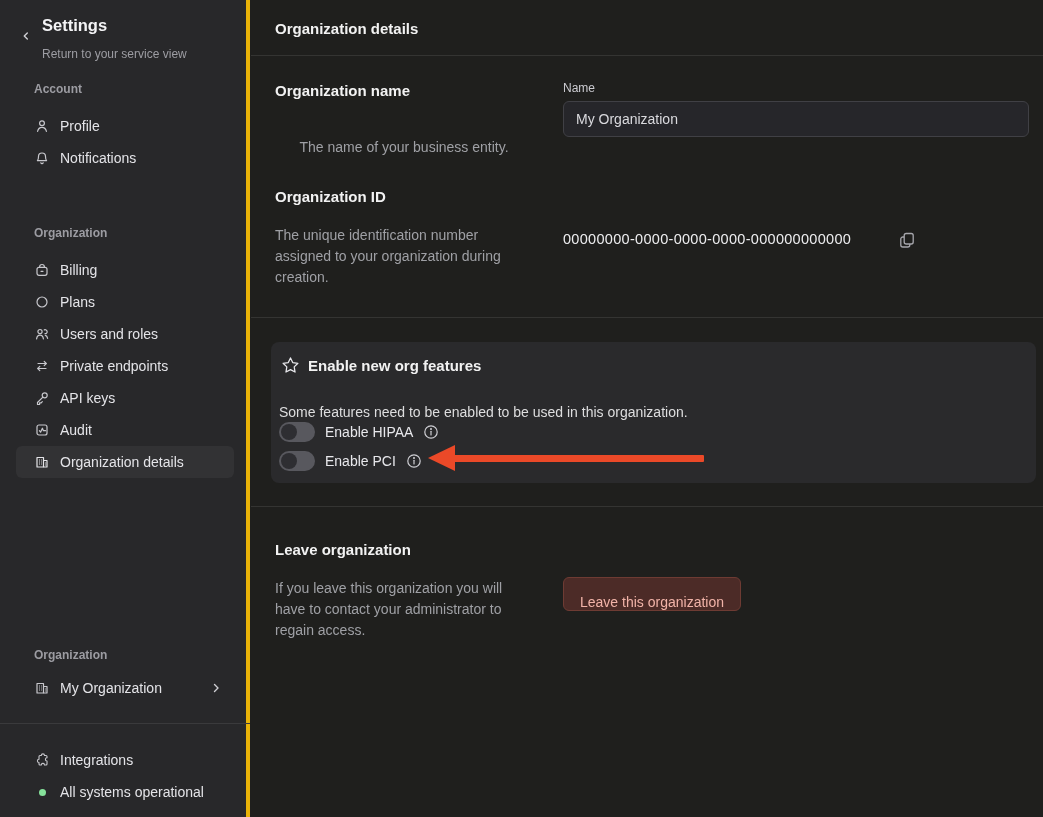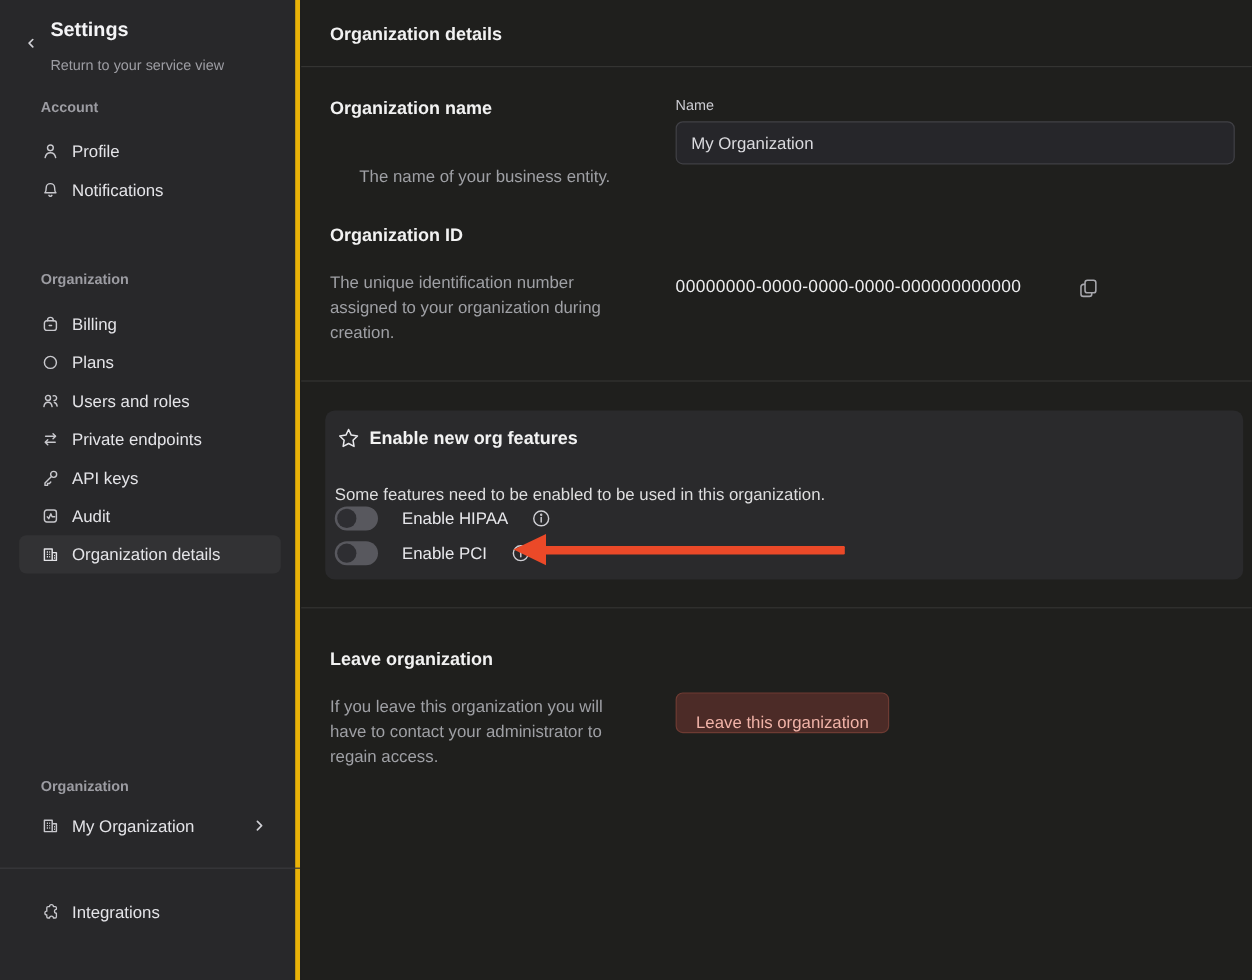--- a/index.html
+++ b/index.html
@@ -31,21 +31,21 @@
   .field-label { position:absolute; left:312px; top:81px; font-size:12px; color:#cbcbd1; }
   .text-input { position:absolute; left:312px; top:101px; width:466px; height:36px; background:#26262a; border:1px solid #404045; border-radius:6px; color:#dadade; font-size:14px; font-family:"Liberation Sans", sans-serif; padding:0 12px; outline:none; }
   .org-id-value { position:absolute; left:312px; top:231px; font-size:14.5px; font-weight:400; letter-spacing:.3px; color:#ededef; }
   .copy-btn { position:absolute; left:646px; top:229px; width:22px; height:22px; color:#a7a7ad; background:none; border:none; cursor:pointer; padding:0; }
 
   
   .feature-card { position:absolute; left:20px; top:342px; width:765px; height:141px; background:#2a2a2c; border-radius:8px; }
   .card-title-row { position:absolute; left:10px; top:14px; display:flex; align-items:center; gap:8px; }
   .card-title { font-size:15px; font-weight:700; color:#f2f2f2; }
   .card-desc { position:absolute; left:8px; top:52px; font-size:14px; color:#dededf;margin-top:10px; }
-  .toggle-row { position:absolute; left:8px; display:flex; align-items:center; gap:20px; height:22px; }
+  .toggle-row { position:absolute; left:8px; display:flex; align-items:center; gap:10px; height:22px; }
   .toggle { position:relative; width:36px; height:20px; border-radius:10px; background:#58585e; cursor:pointer; flex:0 0 36px; }
   .toggle::after { content:""; position:absolute; left:2px; top:2px; width:16px; height:16px; border-radius:50%; background:#2e2e32; }
   .toggle-label { font-size:14px; color:#e8e8ec; }
   .info-icon { width:16px; height:16px; color:#cfcfd4; cursor:pointer; }
   .pointer-arrow-shaft { position:absolute; left:183px; top:113px; width:250px; height:7px; border-radius:1px; }
   .pointer-arrow-head { position:absolute; left:157px; top:103px; width:0; height:0; border-top:13px solid transparent; border-bottom:13px solid transparent; border-right-width:27px; border-right-style:solid; }
 
   .danger-btn { position:absolute; left:312px; top:577px; height:20px; padding:16px 16px; border-radius:6px; font-size:14px; font-family:"Liberation Sans", sans-serif; cursor:pointer; }
 </style>
 </head>
@@ -182,20 +182,26 @@
   <div class="sb-divider"></div>
 
   <div class="nav-group" style="top:744px;">
     <div class="nav-item">
       <span class="nav-icon">
         <svg width="16" height="16" viewBox="0 0 16 16" fill="none" stroke="#c8c8cd" stroke-width="1.1" stroke-linejoin="round">
             <path d="M6 3.5h1.3a1.6 1.6 0 0 1 3.2 0H12a1 1 0 0 1 1 1v1.3a1.6 1.6 0 0 0 0 3.2V12a1 1 0 0 1-1 1h-1.5a1.6 1.6 0 0 0-3.2 0H6a1 1 0 0 1-1-1v-1.5a1.6 1.6 0 0 1 0-3.2V4.5a1 1 0 0 1 1-1z"></path>
           </svg>
       </span>
       <span class="nav-label">Integrations</span>
+    </div>
+    <div class="nav-item">
+      <span class="nav-icon" style="display:flex;align-items:center;">
+        <span class="status-dot" style="background:#86e29b;"></span>
+      </span>
+      <span class="nav-label">All systems operational</span>
     </div>
   </div>
 </div>
 
 <div class="main">
 
   <div class="main-header">
     <div class="main-header-title">Organization details</div>
   </div>
 

